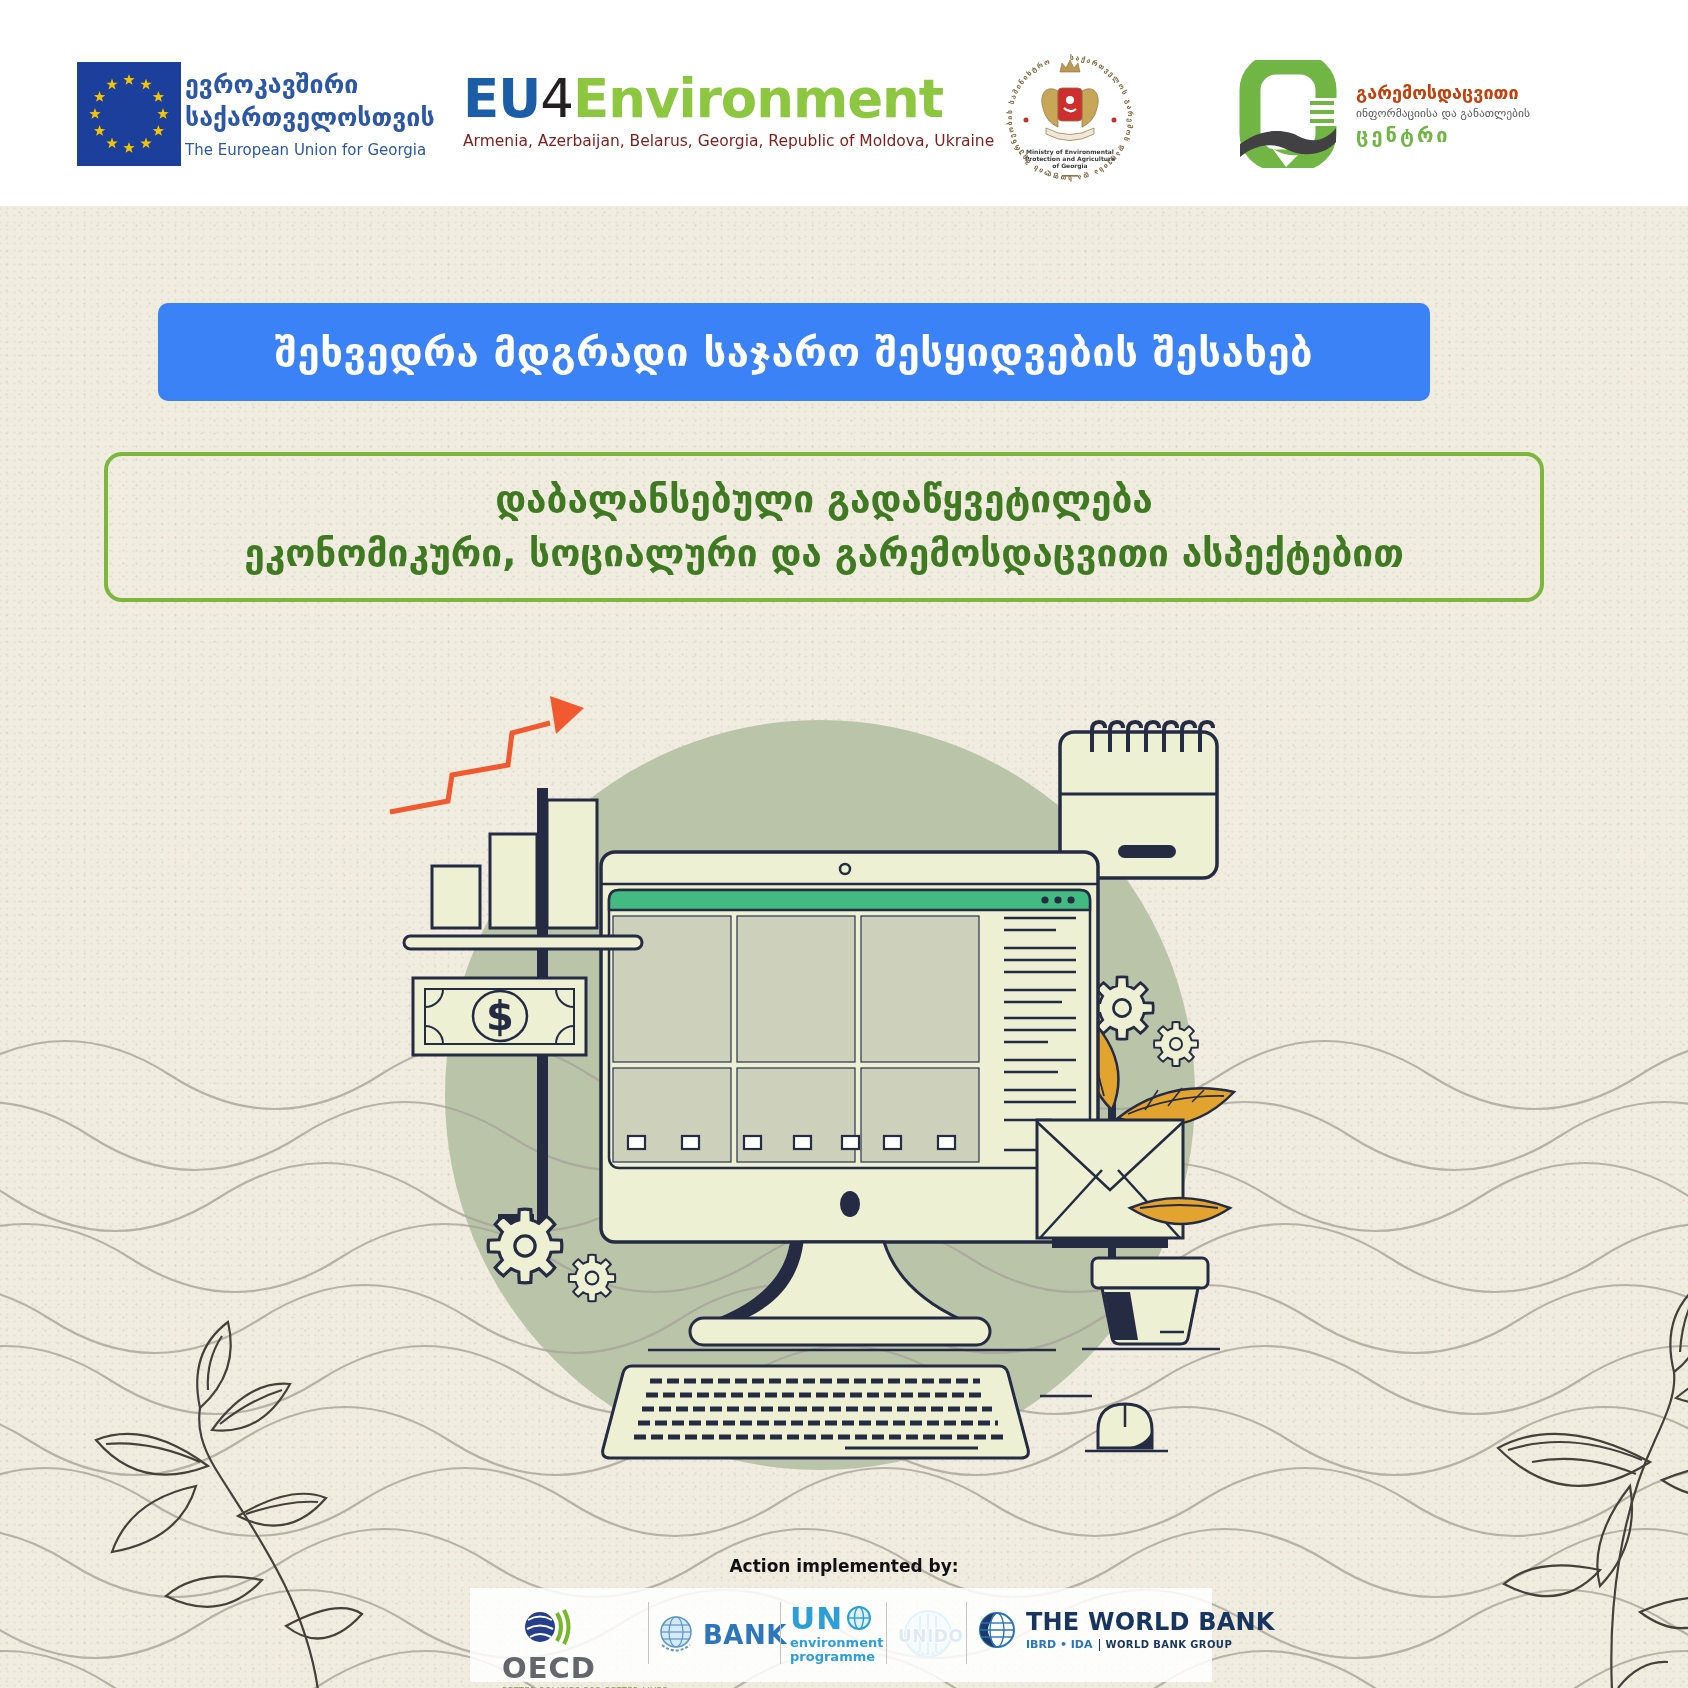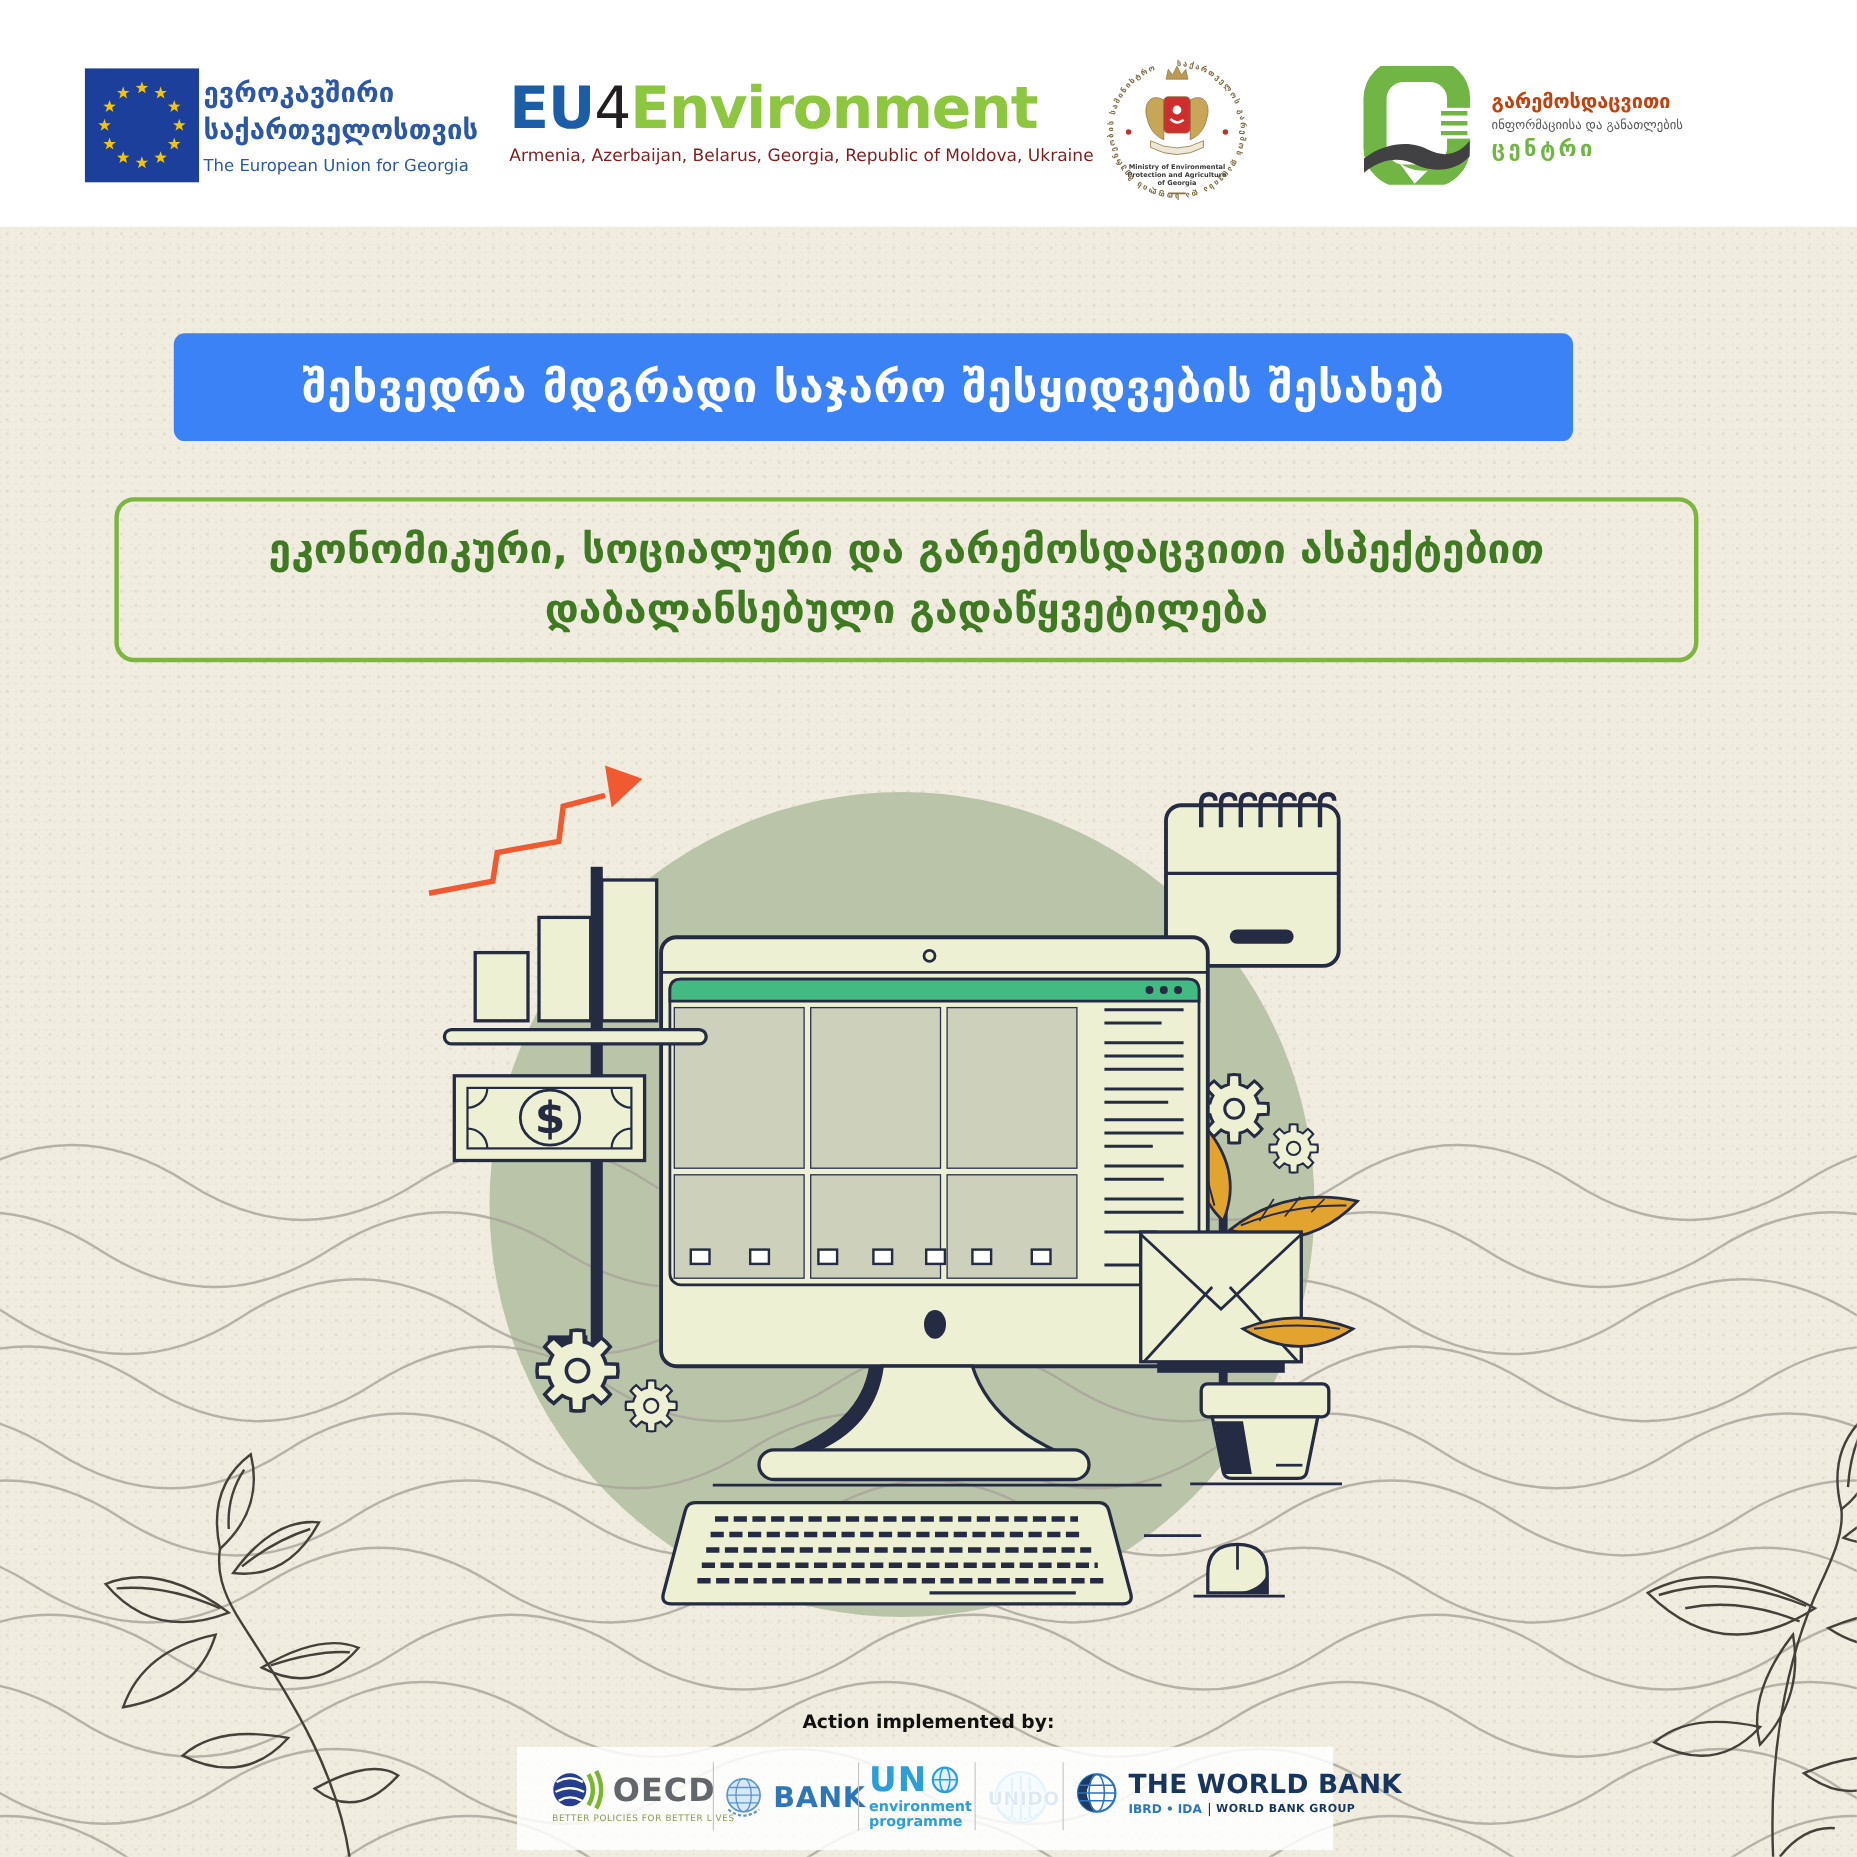--- a/index.html
+++ b/index.html
@@ -44,21 +44,21 @@
     color:#3f7a23;font-weight:bold;font-size:37px;line-height:1.45;text-align:center;
   }
   .illu{position:absolute;left:0;top:0;z-index:1;}
   .footer-label{position:absolute;left:0;top:1556px;width:1688px;text-align:center;z-index:3;
     font-size:17px;color:#111;font-weight:600;}
   .footer-band{position:absolute;left:470px;top:1588px;width:742px;height:94px;
     background:rgba(255,255,255,.86);z-index:2;}
   .flogo{position:absolute;z-index:3;display:flex;align-items:center;}
   .fdiv{position:absolute;top:1602px;width:1px;height:62px;background:#c4c4c4;z-index:3;}
   .oecd{left:502px;top:1608px;flex-direction:column;align-items:flex-start;}
-  .oecd-row{display:flex;align-items:center;gap:5px;}
+  .oecd-row{display:flex;align-items:center;gap:5px;flex-direction:column;}
   .oecd-name{font-size:29px;font-weight:bold;color:#63666b;letter-spacing:1px;}
   .oecd-tag{font-size:8px;color:#8a9a55;letter-spacing:.6px;margin-top:2px;}
   .unece{left:656px;top:1614px;gap:7px;}
   .unece-name{font-size:26px;font-weight:bold;color:#2d76ba;letter-spacing:.5px;}
   .unep{left:790px;top:1600px;flex-direction:column;align-items:flex-start;}
   .unep-row{display:flex;align-items:center;gap:3px;}
   .unep-un{font-size:31px;font-weight:bold;color:#2d9fd8;letter-spacing:1px;}
   .unep-l{font-size:13px;font-weight:bold;color:#2d9fd8;line-height:1.1;}
   .unido{left:896px;top:1602px;position:absolute;width:64px;height:64px;text-decoration:underline;}
   .unido-name{position:absolute;left:2px;top:24px;font-size:17px;font-weight:bold;color:#1b6aa8;
@@ -148,22 +148,22 @@
       <span class="eiec-l1">გარემოსდაცვითი</span>
       <span class="eiec-l2">ინფორმაციისა და განათლების</span>
       <span class="eiec-l3">ცენტრი</span>
     </div>
   </div>
 </div>
 
 <div class="banner">შეხვედრა მდგრადი საჯარო შესყიდვების შესახებ</div>
 
 <div class="subtitle-box">
+  <span>დაბალანსებული გადაწყვეტილება</span>
   <span>ეკონომიკური, სოციალური და გარემოსდაცვითი ასპექტებით</span>
-  <span>დაბალანსებული გადაწყვეტილება</span>
 </div>
 
 <svg class="illu" width="1688" height="1688" viewBox="0 0 1688 1688">
   <defs>
     <path id="wv" d="M-460,0 q105,-68 210,0 t210,0 t210,0 t210,0 t210,0 t210,0 t210,0 t210,0 t210,0 t210,0 t210,0 t210,0" fill="none" stroke="#a8a49a" stroke-width="2.2" opacity=".8"></path>
     <g id="gearp">
       <path d="M39.5,-6.3 A40,40 0 0 1 39.5,6.3 L28.2,6.8 A29,29 0 0 1 24.7,15.2 L32.4,23.5 A40,40 0 0 1 23.5,32.4 L15.2,24.7 A29,29 0 0 1 6.8,28.2 L6.3,39.5 A40,40 0 0 1 -6.3,39.5 L-6.8,28.2 A29,29 0 0 1 -15.2,24.7 L-23.5,32.4 A40,40 0 0 1 -32.4,23.5 L-24.7,15.2 A29,29 0 0 1 -28.2,6.8 L-39.5,6.3 A40,40 0 0 1 -39.5,-6.3 L-28.2,-6.8 A29,29 0 0 1 -24.7,-15.2 L-32.4,-23.5 A40,40 0 0 1 -23.5,-32.4 L-15.2,-24.7 A29,29 0 0 1 -6.8,-28.2 L-6.3,-39.5 A40,40 0 0 1 6.3,-39.5 L6.8,-28.2 A29,29 0 0 1 15.2,-24.7 L23.5,-32.4 A40,40 0 0 1 32.4,-23.5 L24.7,-15.2 A29,29 0 0 1 28.2,-6.8 Z" fill="#edf0d2" stroke="#252b42" stroke-width="3.5"></path>
       <circle r="11" fill="#edf0d2" stroke="#252b42" stroke-width="3.5"></circle>
     </g>
     <path id="calring" d="M0,30 V8 Q0,0 7,0 Q13,0 13,6" fill="none" stroke="#252b42" stroke-width="4"></path>

